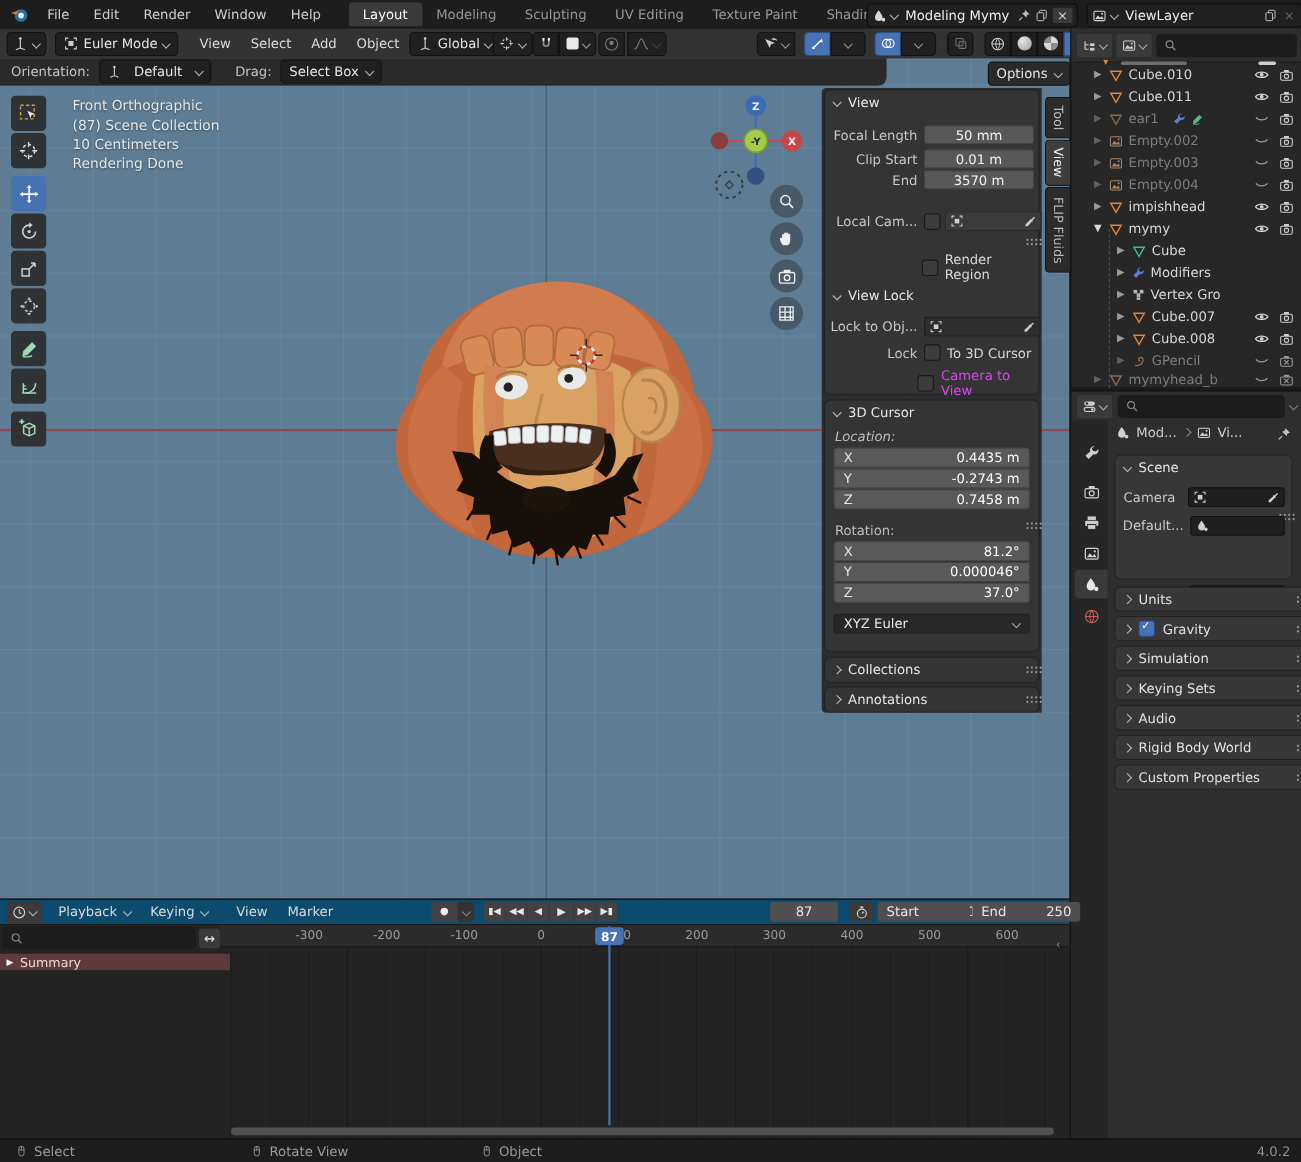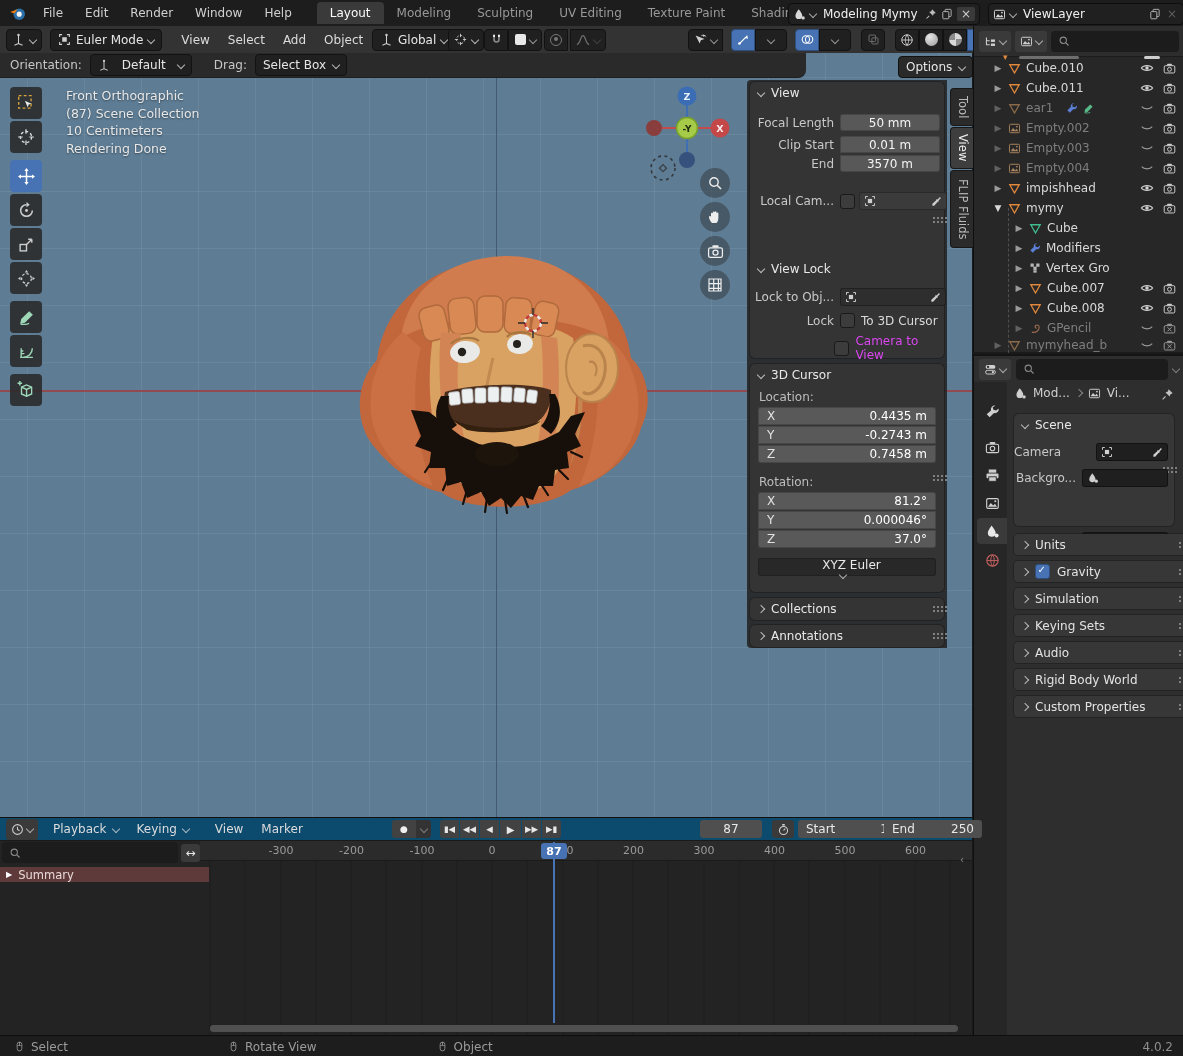--- a/index.html
+++ b/index.html
@@ -610,20 +610,25 @@
         <span class="objfield" style="width:78px;margin-left:4px;">
           <svg class="i" width="12" height="12">
               <use href="#s-camobj"></use>
             </svg>
           <span style="flex:1"></span>
           <svg class="i" width="11" height="11">
               <use href="#s-eyedrop"></use>
             </svg>
         </span>
       </div>
+      <div class="nrow" style="top:147px;left:4px;">
+          <span class="nlabel"></span>
+          <span class="cb"></span>
+          <span style="margin-left:6px;color:#d9d9d9;">Render Region</span>
+        </div>
       <div class="phead" style="position:absolute;top:176px;left:0;width:100%;">
         <span class="chev"></span>
           <span>View Lock</span>
       </div>
       <div class="nrow" style="top:206px;left:4px;">
           <span class="nlabel">Lock to Obj...</span>
         <span class="objfield" style="width:96px;background:#2e2e2e;">
           <svg class="i" width="12" height="12">
               <use href="#s-camobj"></use>
             </svg>
@@ -644,21 +649,21 @@
           <span style="margin-left:6px;color:#d946ef;">Camera to View</span>
         </div>
     </div>
 
     <div class="panel" style="top:284px;height:228px;">
       <div class="phead">
         <span class="chev"></span>
           <span>3D Cursor</span>
           <span class="dotgrid"></span>
       </div>
-      <div class="ab" style="left:9px;top:26px;color:#bdbdbd;">Location:</div>
+      <div class="ab" style="left:9px;top:26px;color:#bdbdbd;font-style:italic;">Location:</div>
       <div class="wide-field" style="top:43px;border-radius:3px 3px 0 0;">
           <span style="padding-left:9px;width:24px;color:#e2e2e2;">X</span>
           <span style="flex:1;text-align:right;padding-right:9px;color:#fff;">0.4435 m</span>
         </div>
       <div class="wide-field" style="top:62px;border-radius:0;">
           <span style="padding-left:9px;width:24px;color:#e2e2e2;">Y</span>
           <span style="flex:1;text-align:right;padding-right:9px;color:#fff;">-0.2743 m</span>
         </div>
       <div class="wide-field" style="top:81px;border-radius:0 0 3px 3px;">
           <span style="padding-left:9px;width:24px;color:#e2e2e2;">Z</span>
@@ -670,21 +675,21 @@
           <span style="flex:1;text-align:right;padding-right:9px;color:#fff;">81.2°</span>
         </div>
       <div class="wide-field" style="top:147px;border-radius:0;">
           <span style="padding-left:9px;width:24px;color:#e2e2e2;">Y</span>
           <span style="flex:1;text-align:right;padding-right:9px;color:#fff;">0.000046°</span>
         </div>
       <div class="wide-field" style="top:166px;border-radius:0 0 3px 3px;">
           <span style="padding-left:9px;width:24px;color:#e2e2e2;">Z</span>
           <span style="flex:1;text-align:right;padding-right:9px;color:#fff;">37.0°</span>
         </div>
-      <div class="wide-field" style="top:194px;background:#282828;flex-direction:column;">
+      <div class="wide-field" style="top:194px;background:#282828;">
           <span style="padding-left:9px;color:#e8e8e8;">XYZ Euler</span>
           <span style="flex:1"></span>
           <span class="chev" style="margin-right:9px;"></span>
         </div>
     </div>
 
     <div class="panel" style="top:518px;height:22px;">
       <div class="phead">
           <span class="chev right"></span>
           <span>Collections</span>
@@ -1014,33 +1019,33 @@
         <use href="#s-pin"></use>
       </svg>
 
     <div class="ppanel" style="left:40px;top:58px;width:160px;height:112px;">
       <div class="phead">
           <span class="chev"></span>
           <span>Scene</span>
           <span class="dotgrid"></span>
         </div>
       <div class="nrow" style="top:29px;left:0;width:100%;">
-          <span style="width:62px;text-align:left;padding-right:20px;color:#c8c8c8;">Camera</span>
+          <span style="width:62px;text-align:center;padding-right:4px;color:#c8c8c8;">Camera</span>
         <span class="pfield" style="flex:1;margin-right:6px;">
             <svg class="i" width="12" height="12">
               <use href="#s-camobj"></use>
             </svg>
             <span style="flex:1"></span>
             <svg class="i" width="11" height="11">
               <use href="#s-eyedrop"></use>
             </svg>
           </span>
         </div>
       <div class="nrow" style="top:55px;left:0;width:100%;">
-          <span style="width:62px;text-align:right;padding-right:6px;color:#c8c8c8;">Backgro...</span>
+          <span style="width:62px;text-align:right;padding-right:6px;color:#c8c8c8;">Default...</span>
         <span class="pfield" style="flex:1;margin-right:6px;">
             <svg class="i" width="12" height="12">
               <use href="#s-drop"></use>
             </svg>
           </span>
         </div>
       <div class="nrow" style="top:81px;left:0;width:100%;margin-top:37px;">
           <span style="width:62px;text-align:right;padding-right:6px;color:#c8c8c8;">Active C...</span>
         <span class="pfield" style="flex:1;margin-right:6px;">
             <svg class="i" width="12" height="12">

